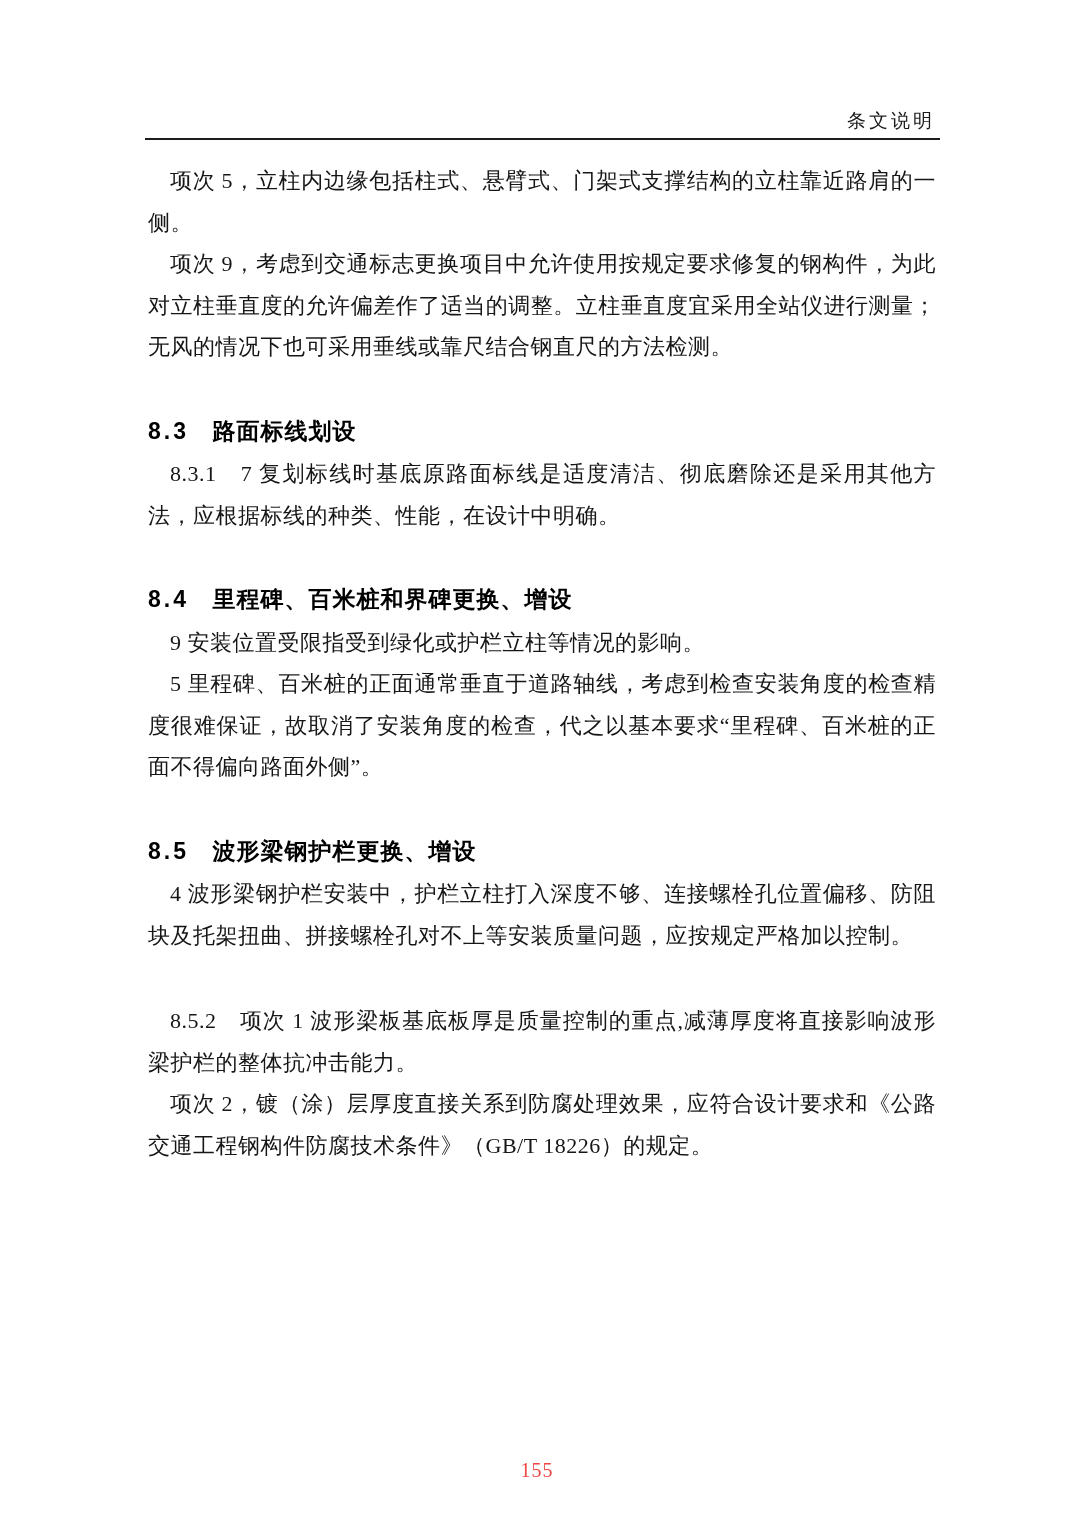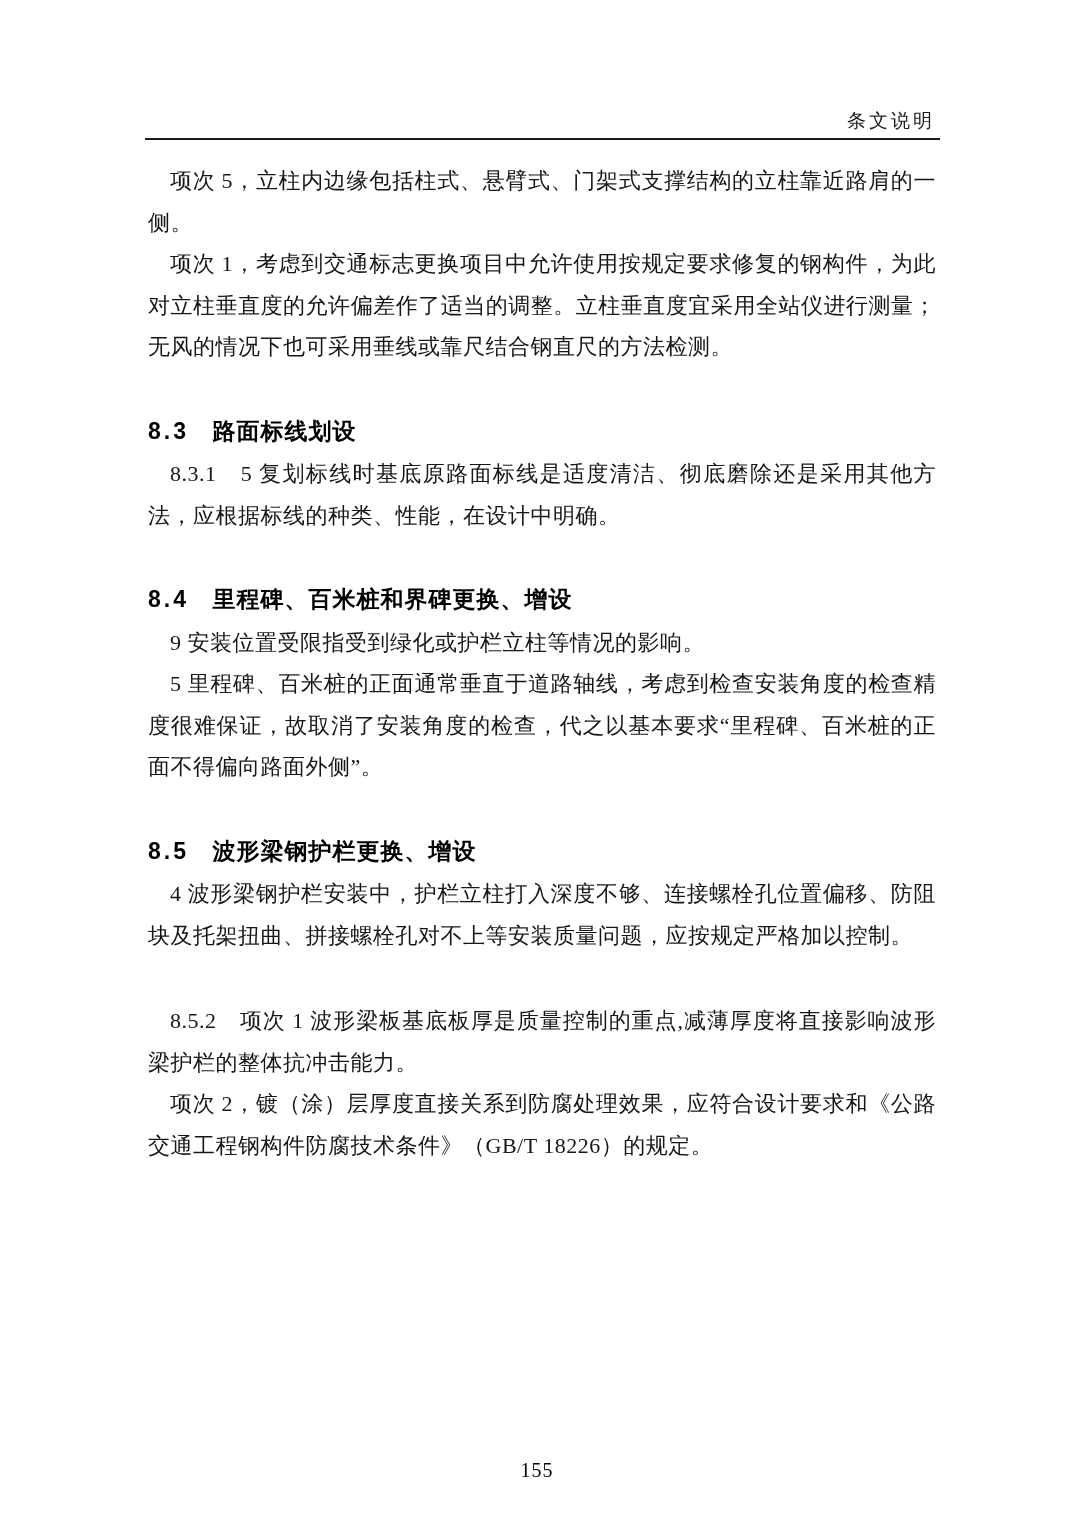--- a/index.html
+++ b/index.html
@@ -67,44 +67,44 @@
     letter-spacing: 3px;
   }
   .page-number {
     position: absolute;
     top: 1418px;
     left: 0;
     width: 100%;
     text-align: center;
     font-size: 20px;
     letter-spacing: 1px;
-    color: #000000;
+    color: #ef4444;
   }
 </style>
 </head>
 <body>
 
 <div class="page">
 
   <div class="running-head">条文说明</div>
 
   <div class="head-rule"></div>
 
   <main class="content">
 
     <p class="para">项次 5，立柱内边缘包括柱式、悬臂式、门架式支撑结构的立柱靠近路肩的一侧。</p>
 
-    <p class="para">项次 1，考虑到交通标志更换项目中允许使用按规定要求修复的钢构件，为此对立柱垂直度的允许偏差作了适当的调整。立柱垂直度宜采用全站仪进行测量；无风的情况下也可采用垂线或靠尺结合钢直尺的方法检测。</p>
+    <p class="para">项次 9，考虑到交通标志更换项目中允许使用按规定要求修复的钢构件，为此对立柱垂直度的允许偏差作了适当的调整。立柱垂直度宜采用全站仪进行测量；无风的情况下也可采用垂线或靠尺结合钢直尺的方法检测。</p>
 
     <h2 class="section-heading">
       <span class="sec-num">8.3</span>
       <span class="sec-title">路面标线划设</span>
     </h2>
 
-    <p class="para">8.3.1　5 复划标线时基底原路面标线是适度清洁、彻底磨除还是采用其他方法，应根据标线的种类、性能，在设计中明确。</p>
+    <p class="para">8.3.1　7 复划标线时基底原路面标线是适度清洁、彻底磨除还是采用其他方法，应根据标线的种类、性能，在设计中明确。</p>
 
     <h2 class="section-heading">
       <span class="sec-num">8.4</span>
       <span class="sec-title">里程碑、百米桩和界碑更换、增设</span>
     </h2>
 
 
     <p class="para">9 安装位置受限指受到绿化或护栏立柱等情况的影响。</p>
 
     <p class="para">5 里程碑、百米桩的正面通常垂直于道路轴线，考虑到检查安装角度的检查精度很难保证，故取消了安装角度的检查，代之以基本要求“里程碑、百米桩的正面不得偏向路面外侧”。</p>

